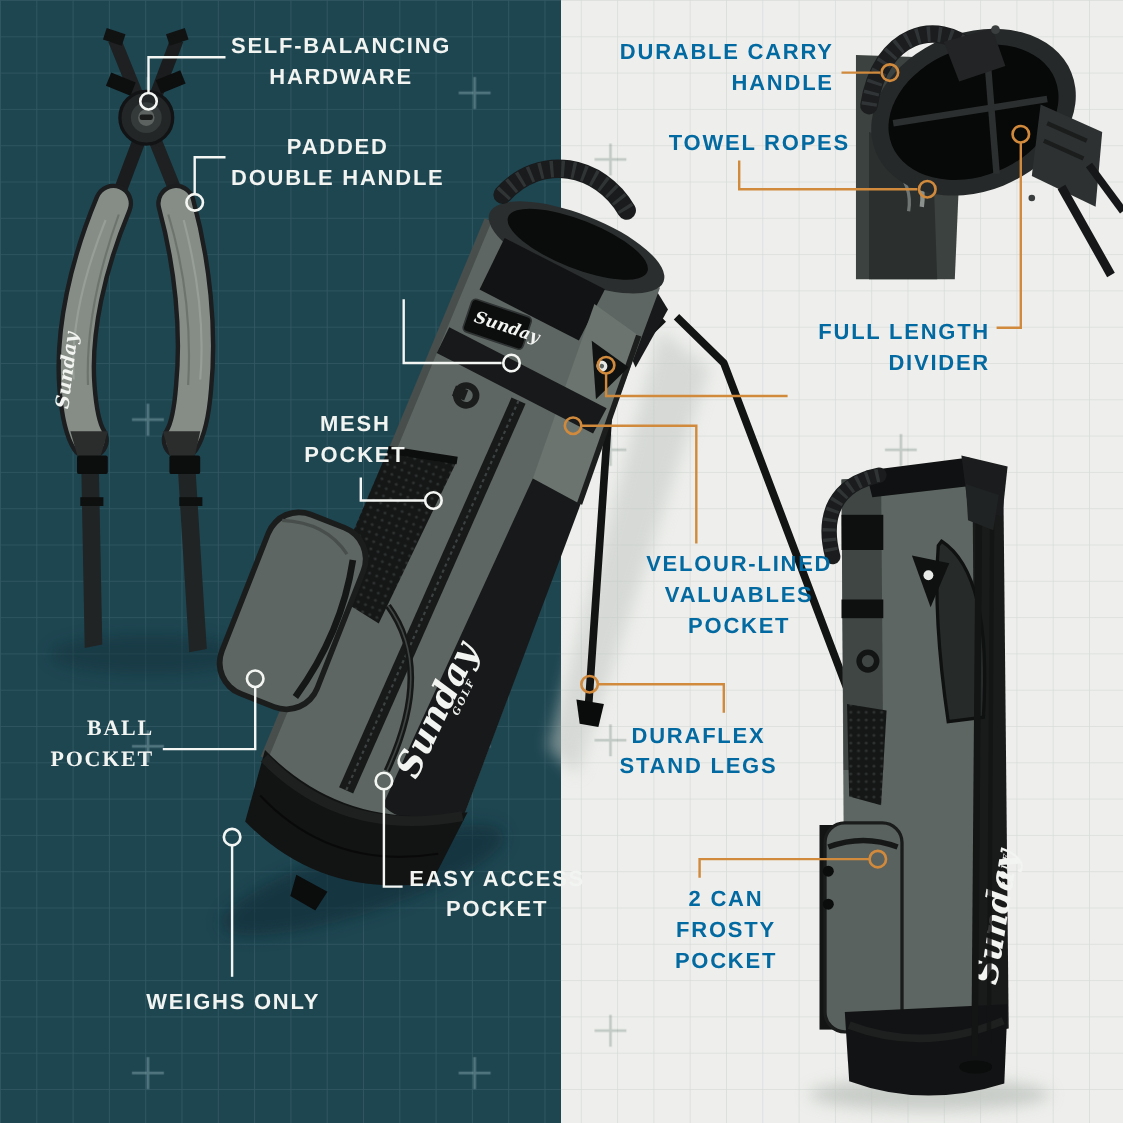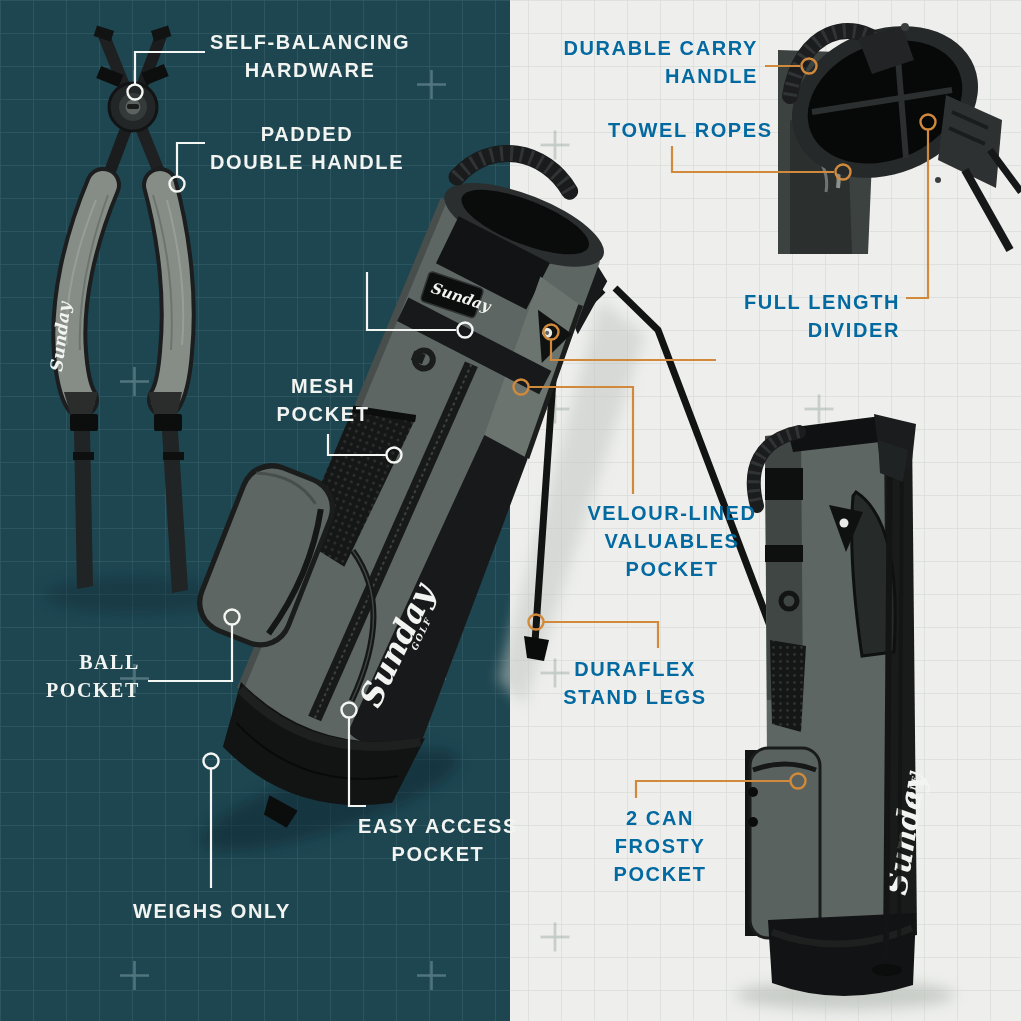--- a/index.html
+++ b/index.html
@@ -281,21 +281,21 @@
   <div>DOUBLE HANDLE</div>
 </div>
 <div class="label light ac" style="left:323px;top:372px;">
   <div>MESH</div>
   <div>POCKET</div>
 </div>
 <div class="label light ar" style="left:0px;top:648px;width:140px;font-family:Liberation Serif, serif;">
   <div>BALL</div>
   <div>POCKET</div>
 </div>
-<div class="label light al" style="left:358px;top:785px;margin-top:27px;">
+<div class="label light al" style="left:372px;top:785px;">
   <div>EASY ACCESS</div>
   <div>POCKET</div>
 </div>
 <div class="label light ac" style="left:212px;top:897px;text-align:right;">
   <div>WEIGHS ONLY</div>
 </div>
 
 <div class="label dark ar" style="left:558px;top:34px;width:200px;">
   <div>DURABLE CARRY</div>
   <div>HANDLE</div>

